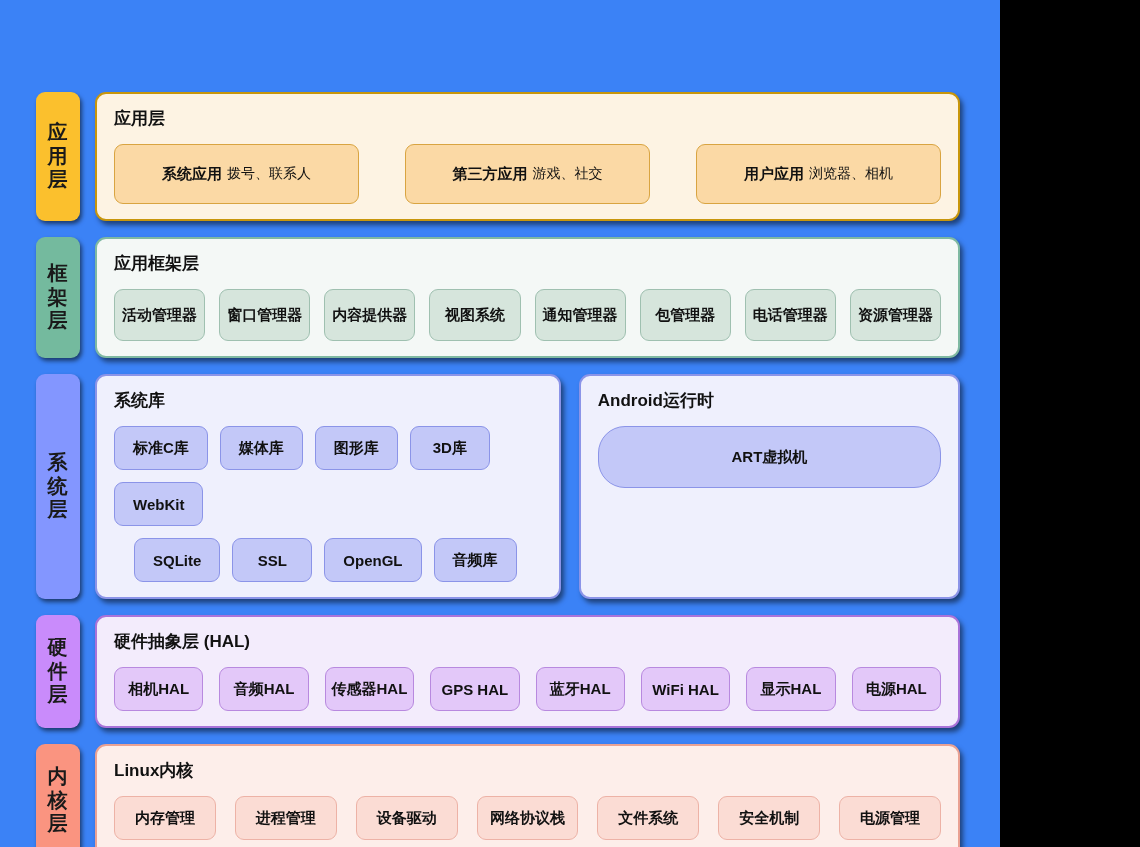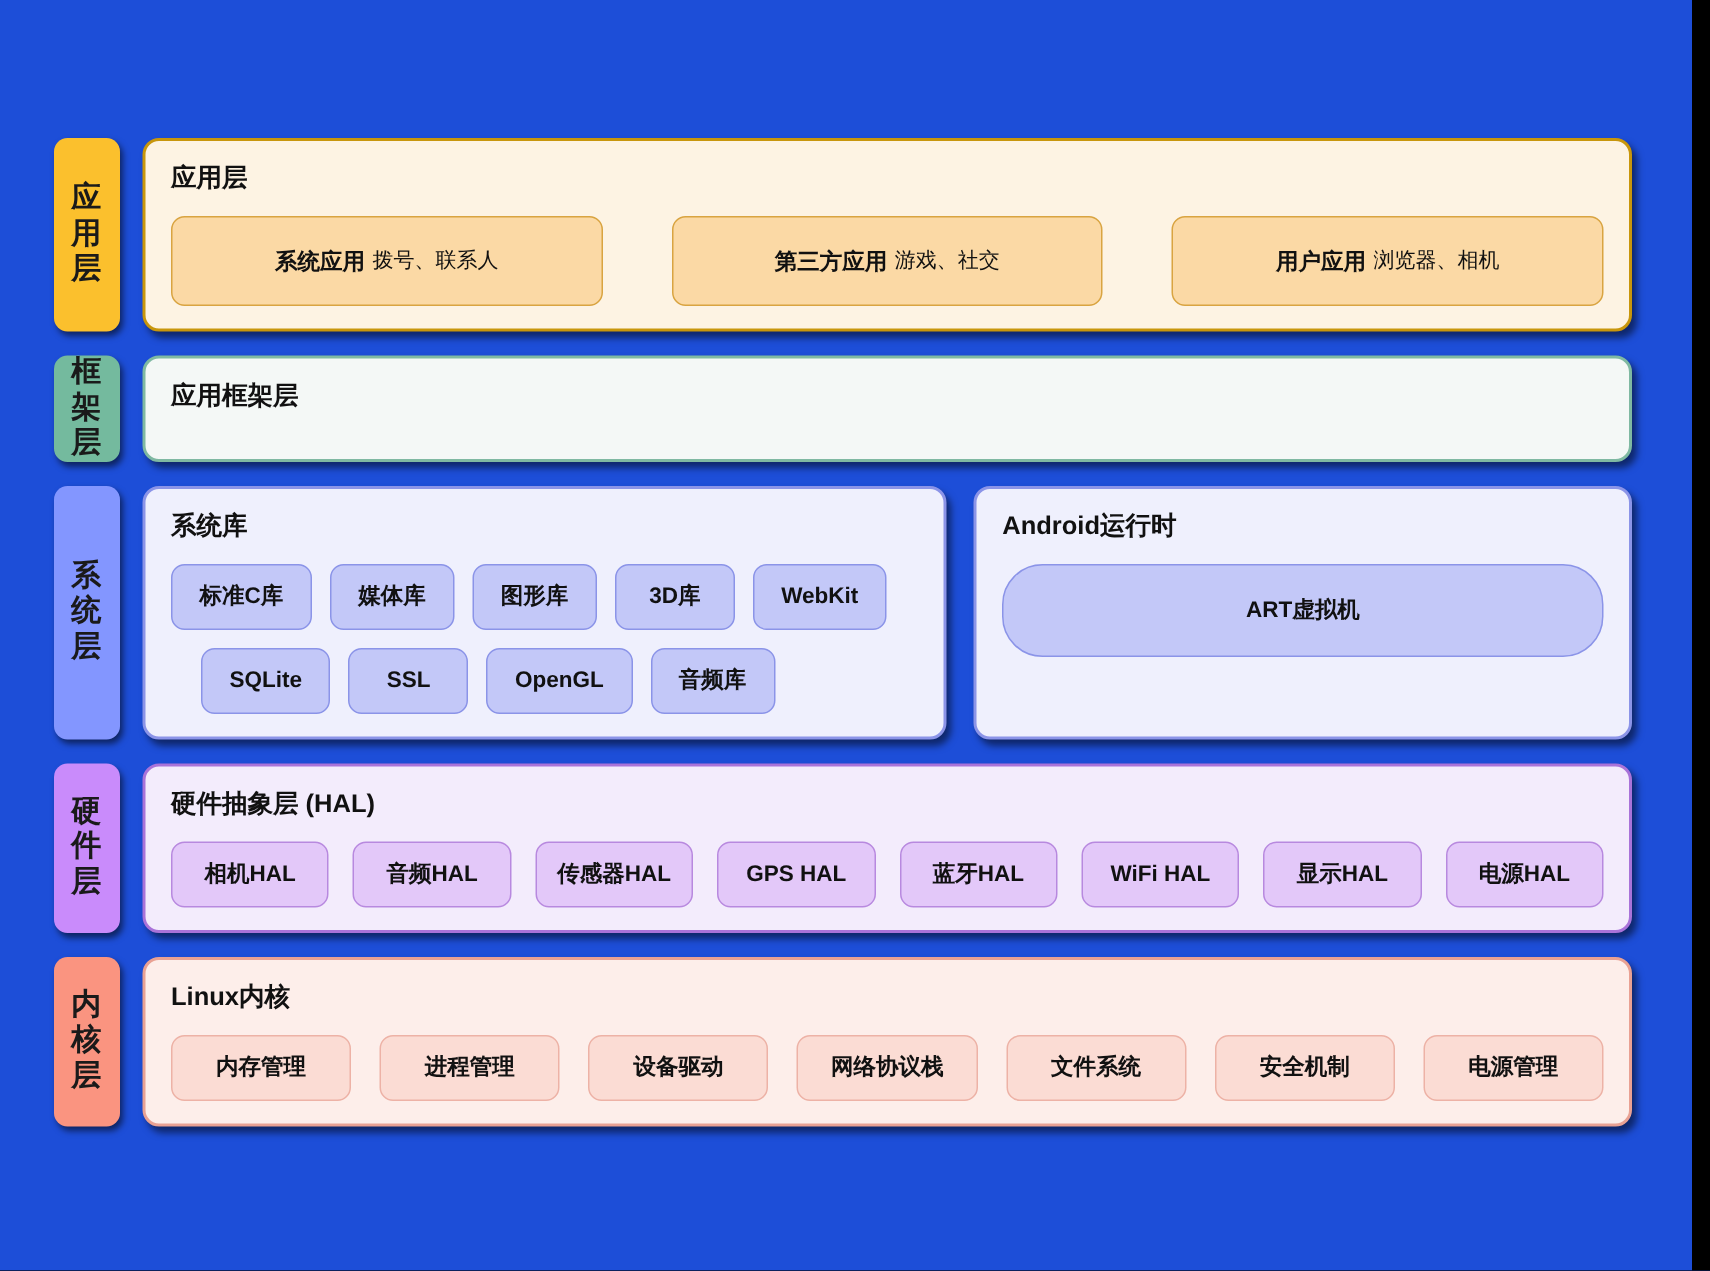--- a/index.html
+++ b/index.html
@@ -8,23 +8,23 @@
     background: #000000;
   }
   body {
     width: 1140px;
     height: 847px;
     font-family: "Liberation Sans", "DejaVu Sans", sans-serif;
     overflow: hidden;
   }
   #diagram {
     position: relative;
-    width: 1128px;
+    width: 1000px;
     height: 847px;
-    background: #1d4ed8;
+    background: #3b82f6;
     box-sizing: border-box;
     padding: 92px 40px 40px 36px;
   }
 
   .layer-row {
     display: flex;
     align-items: stretch;
     gap: 15px;
     margin-bottom: 16px;
   }
@@ -211,20 +211,30 @@
     </div>
   </div>
 
   <div class="layer-row row-fw">
     <div class="layer-badge">
       <span>框架层</span>
     </div>
     <div class="panels">
       <div class="panel">
         <div class="panel-title">应用框架层</div>
+        <div class="chip-row">
+          <div class="chip">活动管理器</div>
+          <div class="chip">窗口管理器</div>
+          <div class="chip">内容提供器</div>
+          <div class="chip">视图系统</div>
+          <div class="chip">通知管理器</div>
+          <div class="chip">包管理器</div>
+          <div class="chip">电话管理器</div>
+          <div class="chip">资源管理器</div>
+        </div>
       </div>
     </div>
   </div>
 
   <div class="layer-row row-sys">
     <div class="layer-badge">
       <span>系统层</span>
     </div>
     <div class="panels">
 

